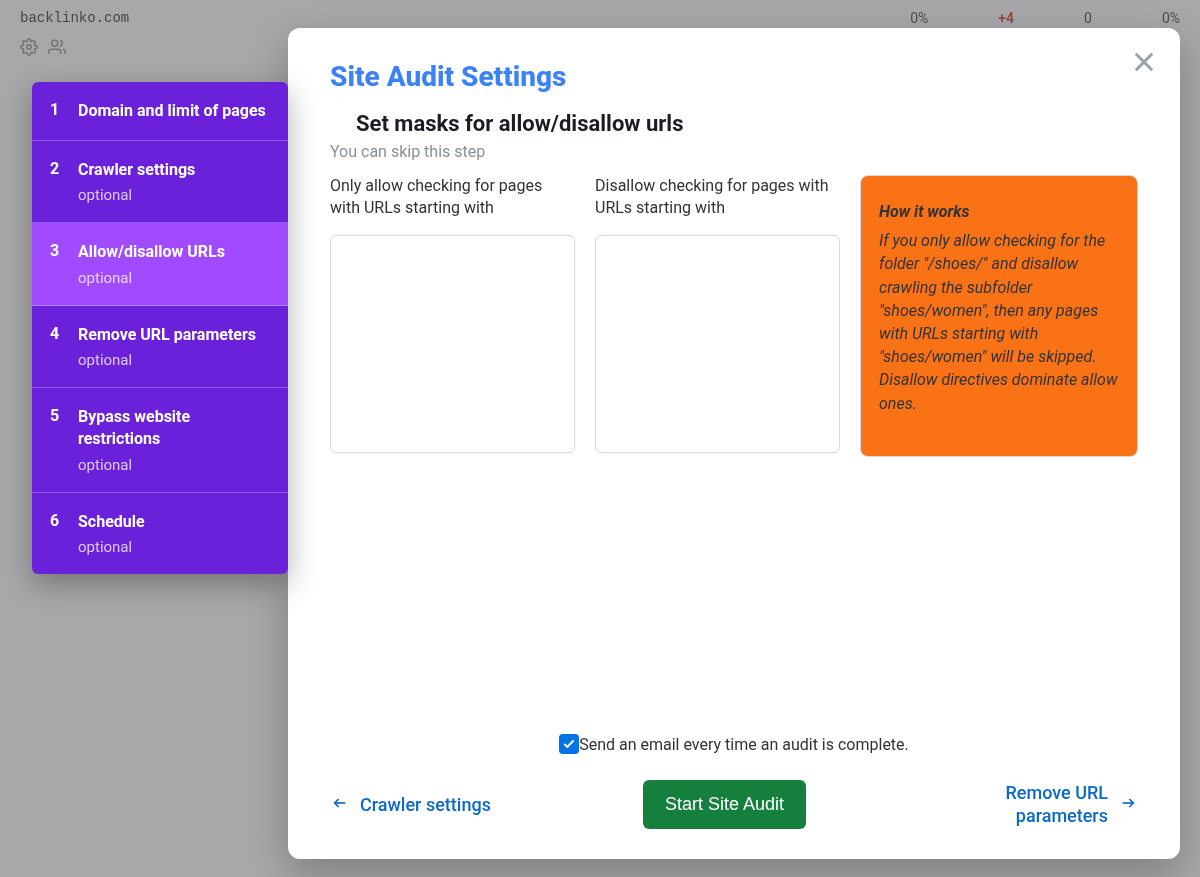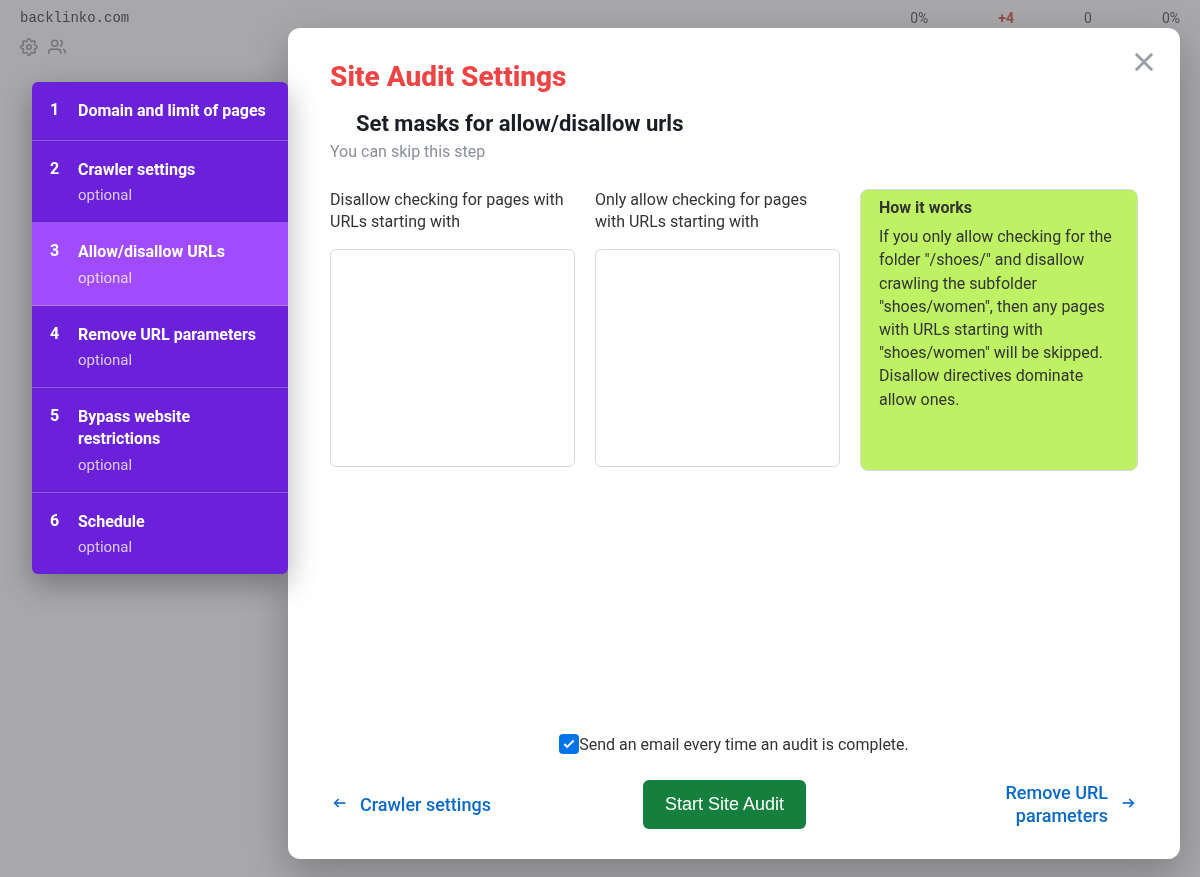--- a/index.html
+++ b/index.html
@@ -82,47 +82,48 @@
 
     .close-btn {
       position: absolute;
       top: 20px; right: 22px;
       width: 28px; height: 28px;
       cursor: pointer;
       color: #9aa0a8;
     }
     .close-btn svg { width: 100%; height: 100%; }
 
-    .modal-title { font-size: 28px; font-weight: 800; color: #ef4444; margin-bottom: 18px; }
+    .modal-title { font-size: 28px; font-weight: 800; color: #3b82f6; margin-bottom: 18px; }
     .modal-subtitle { font-size: 22px; font-weight: 700; color: #1a1d24; margin-bottom: 6px; margin-left: 26px; }
-    .modal-help { font-size: 16px; color: #8a8f98; margin-bottom: 28px; }
+    .modal-help { font-size: 16px; color: #8a8f98; margin-bottom: 14px; }
 
     .form-row { display: flex; gap: 20px; align-items: flex-start; }
     .field { flex: 1; }
     .field-label { font-size: 16px; color: #333; line-height: 1.4; margin-bottom: 14px; min-height: 46px;}
     .field textarea {
       width: 100%;
       height: 218px;
       border: 1px solid #d6d9de;
       border-radius: 6px;
       resize: none;
       padding: 10px;
       font-family: inherit;
       font-size: 14px;
     }
     .info-box {
       width: 278px;
       border: 1px solid #d6d9de;
       border-radius: 8px;
-      background: #bef264;
-      padding: 6px 18px;
+      background: #f97316;
+      padding: 24px 18px;
       font-size: 16px;
       color: #333;
       line-height: 1.45;
       align-self: stretch;
+      font-style: italic;
     }
     .info-box-title { font-weight: 700; margin-bottom: 6px; }
 
     .modal-footer-area { margin-top: auto; padding-top: 30px; }
     .email-row { display: flex; align-items: center; justify-content: center; margin-bottom: 26px; }
     .checkbox {
       width: 20px; height: 20px; background: #0073e6; border-radius: 4px;
       display: inline-flex; align-items: center; justify-content: center; color: #fff;
       cursor: pointer;
     }
@@ -229,25 +230,25 @@
         <line x1="19" y1="5" x2="5" y2="19"></line>
       </svg>
   </div>
 
   <div class="modal-title">Site Audit Settings</div>
   <div class="modal-subtitle">Set masks for allow/disallow urls</div>
   <div class="modal-help">You can skip this step</div>
 
   <div class="form-row">
     <div class="field">
+      <div class="field-label">Only allow checking for pages with URLs starting with</div>
+      <textarea style=""></textarea>
+    </div>
+    <div class="field">
       <div class="field-label">Disallow checking for pages with URLs starting with</div>
-      <textarea style=""></textarea>
-    </div>
-    <div class="field">
-      <div class="field-label">Only allow checking for pages with URLs starting with</div>
       <textarea style=""></textarea>
     </div>
     <div class="info-box">
       <div class="info-box-title">How it works</div>
       <div id="info-body">
           <div>If you only allow checking for the folder "/shoes/" and disallow crawling the subfolder "shoes/women", then any pages with URLs starting with "shoes/women" will be skipped.</div>
           <div>Disallow directives dominate allow ones.</div>
         </div>
     </div>
   </div>

